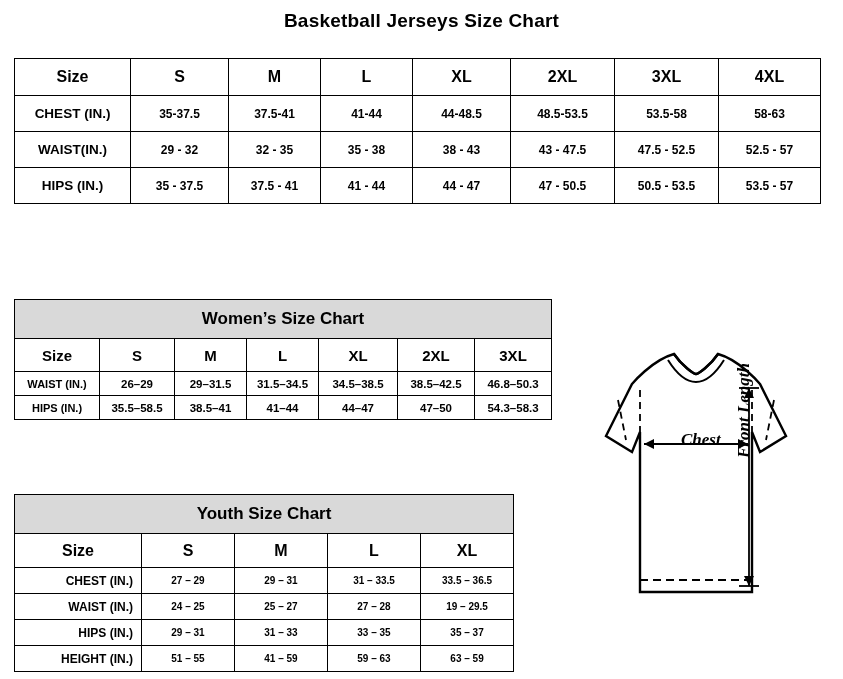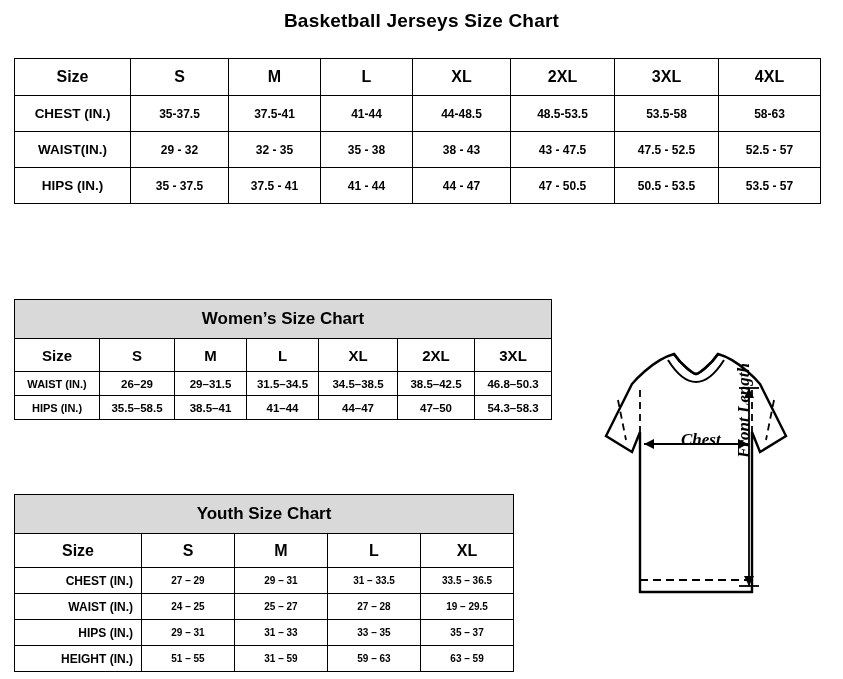--- a/index.html
+++ b/index.html
@@ -301,21 +301,21 @@
       <tr>
         <td class="rowlabel">HIPS (IN.)</td>
         <td>29 – 31</td>
         <td>31 – 33</td>
         <td>33 – 35</td>
         <td>35 – 37</td>
       </tr>
       <tr>
         <td class="rowlabel">HEIGHT (IN.)</td>
         <td>51 – 55</td>
-        <td>31 – 59</td>
+        <td>41 – 59</td>
         <td>59 – 63</td>
         <td>63 – 59</td>
       </tr>
     </tbody>
   </table>
 </div>
 
 <div id="shirt-wrap">
   <svg width="280" height="330" viewBox="0 0 280 330">
 

